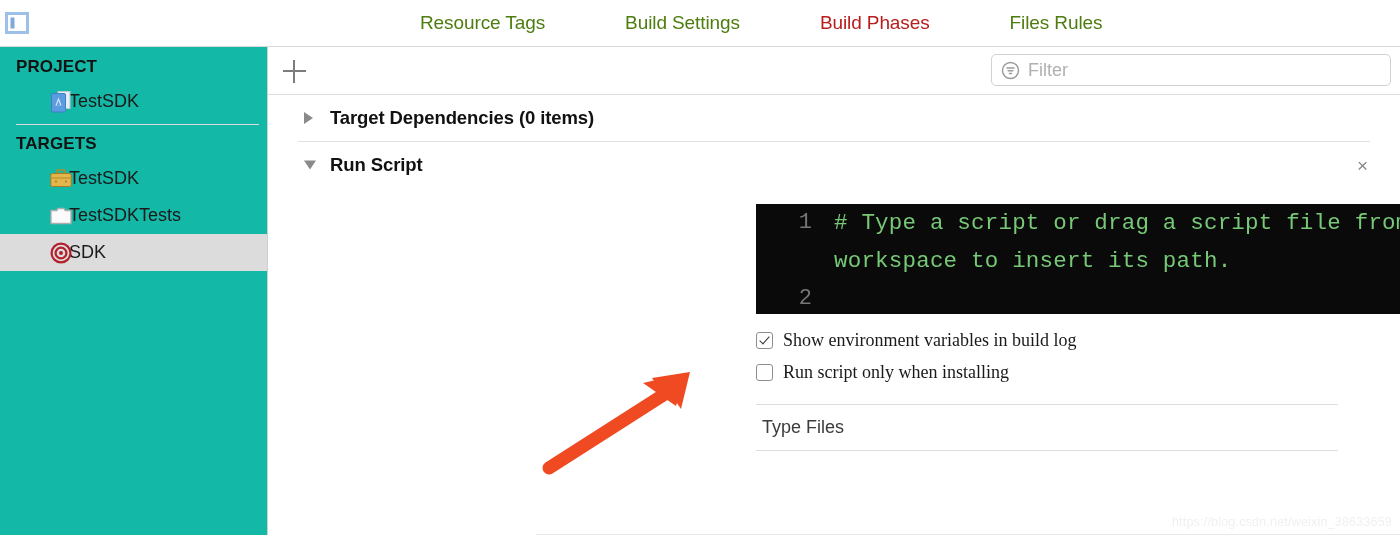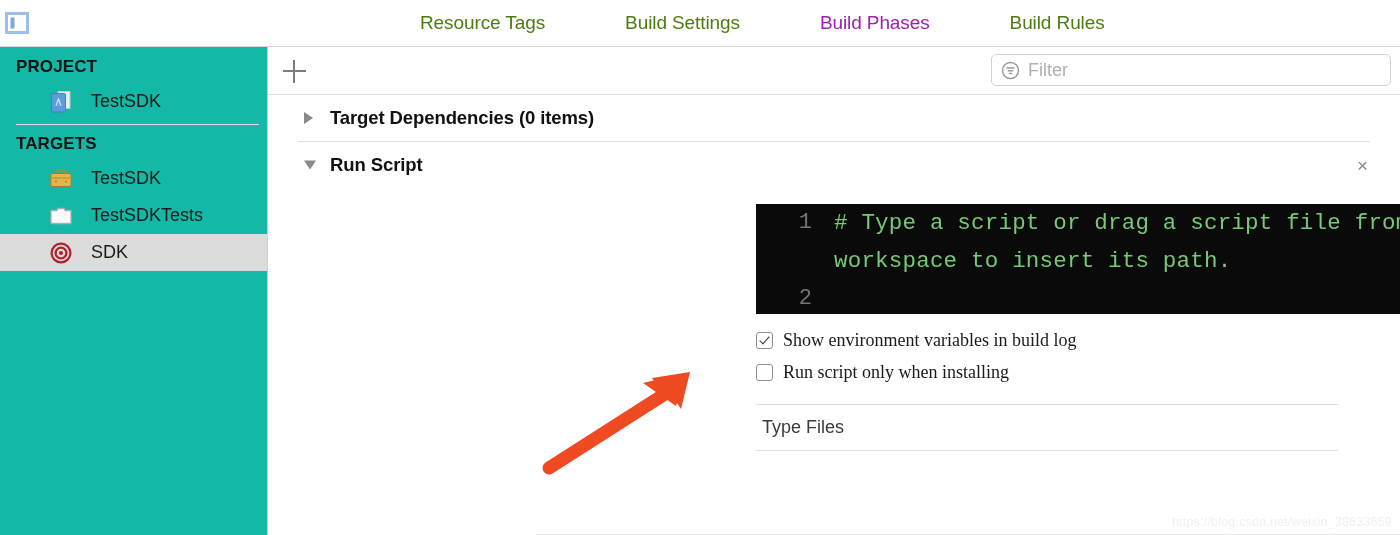--- a/index.html
+++ b/index.html
@@ -51,21 +51,21 @@
   }
   .tab {
     font-size: 19px;
     color: #4d7c0f;
     padding: 0 40px;
     line-height: 46px;
     cursor: pointer;
     white-space: nowrap;
     letter-spacing: -0.1px;
   }
-  .tab.active { color: #a21caf; }
+  .tab.active { color: #b91c1c; }
 
   
   .sidebar {
     position: absolute;
     left: 0; top: 47px;
     width: 268px;
     height: 488px;
     background: #14b8a6;
     border-right: 1px solid #cfcfcf;
     box-sizing: border-box;
@@ -80,21 +80,21 @@
   .group-label.targets { padding-top: 9px; }
   .sidebar-sep {
     height: 1px;
     background: #dcdcdc;
     margin: 4px 8px 0 16px;
   }
   .side-item {
     display: flex;
     align-items: center;
     height: 37px;
-    padding-left: 59px;
+    padding-left: 37px;
     cursor: pointer;
     position: relative;
   }
   .side-item.selected { background: #dcdcdc; }
   .side-item .ico {
     position: absolute;
     left: 50px;
     width: 22px; height: 22px;
     display: flex;
     align-items: center;
@@ -356,21 +356,21 @@
       <svg width="24" height="24" viewBox="0 0 24 24">
         <rect x="1.5" y="2.5" width="21" height="19" fill="none" stroke="#9cc0e8" stroke-width="3"></rect>
         <rect x="5.5" y="6.5" width="4" height="11" fill="#7fa9dd"></rect>
       </svg>
     </div>
 
     <div class="tabs">
       <div class="tab">Resource Tags</div>
       <div class="tab">Build Settings</div>
       <div class="tab active">Build Phases</div>
-      <div class="tab">Build Rules</div>
+      <div class="tab">Files Rules</div>
     </div>
   </div>
 
   <div class="sidebar">
 
     <div class="group-label">PROJECT</div>
 
     <div class="side-item">
       <span class="ico">
         <svg width="20" height="22" viewBox="0 0 20 22">

